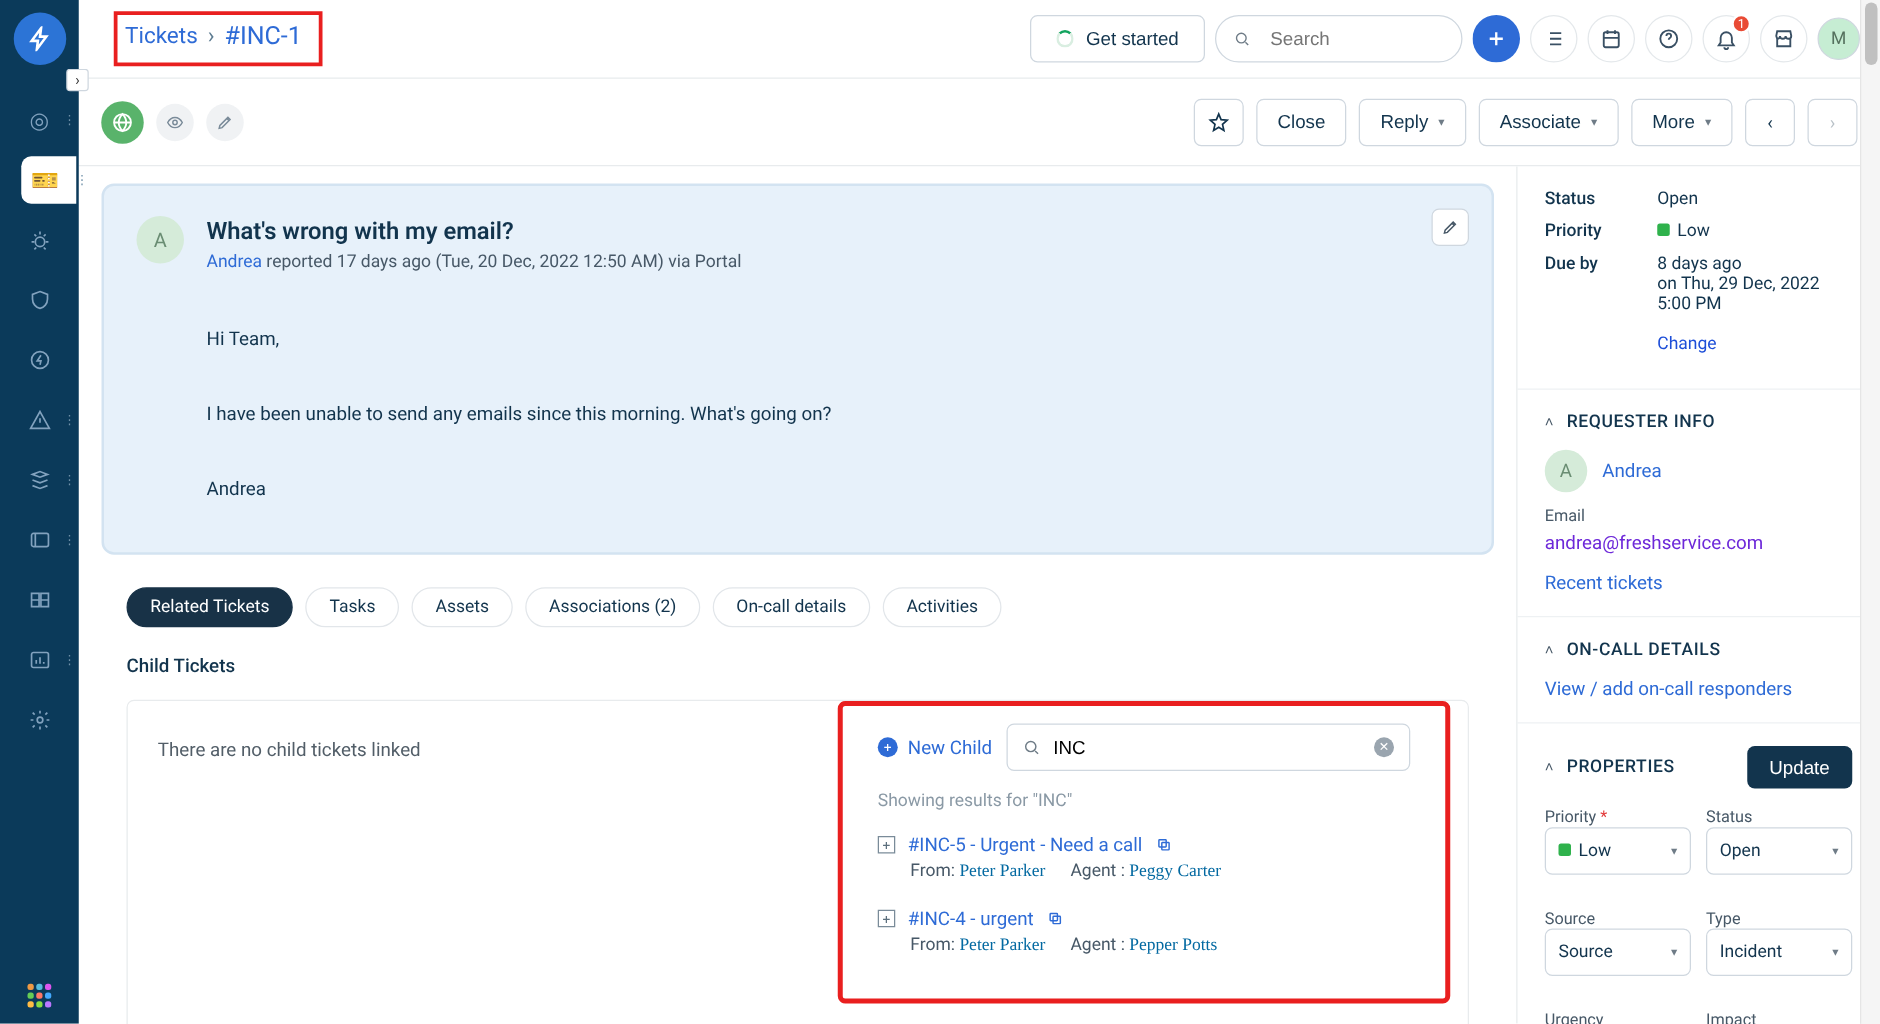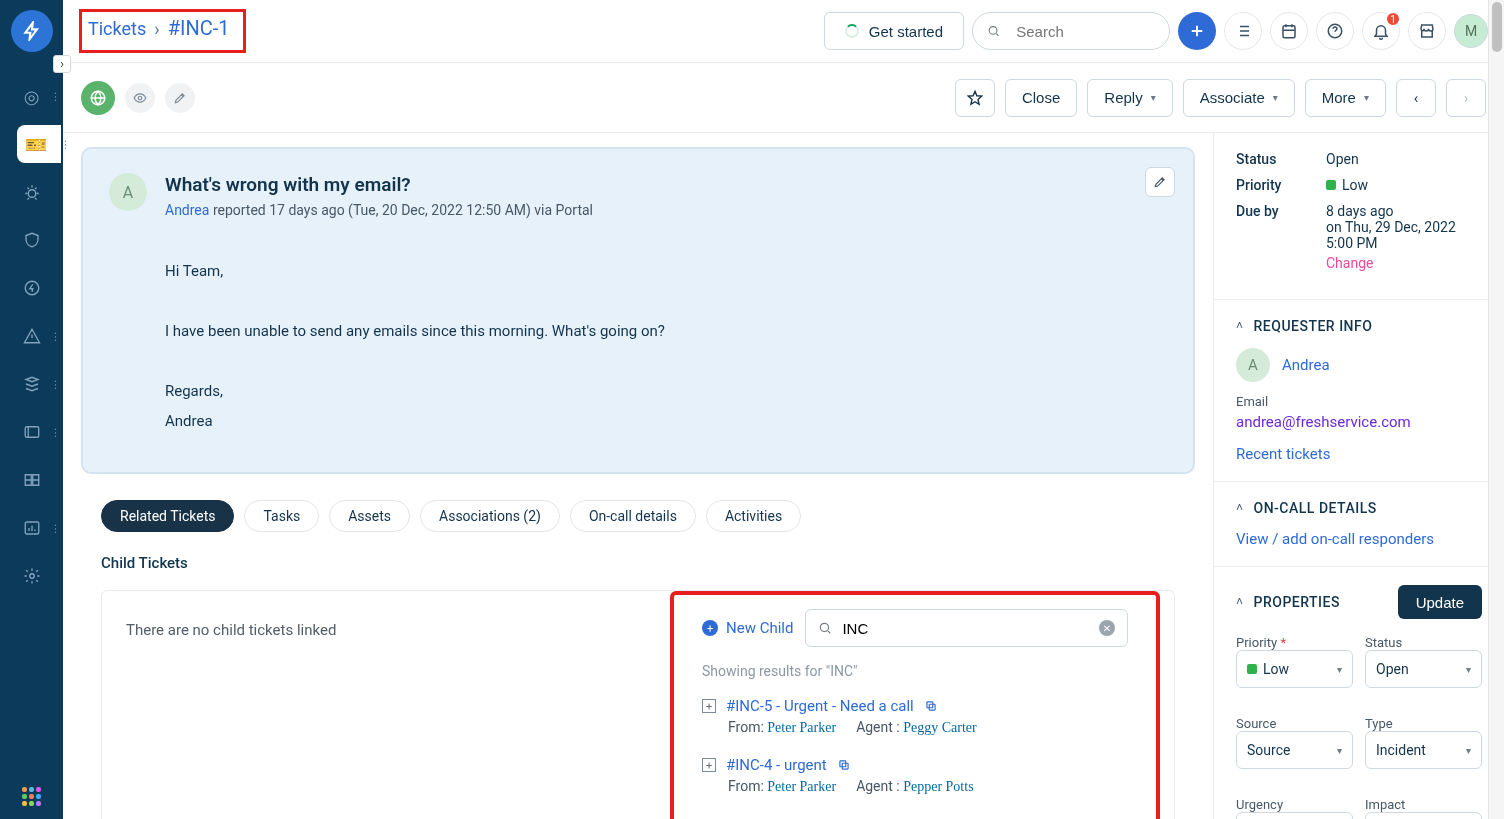--- a/index.html
+++ b/index.html
@@ -14,21 +14,21 @@
 .rail-expand { position: absolute; top: 55px; right: -8px; width: 18px; height: 18px; background: #fff; border: 1px solid #cfd7df; border-radius: 3px; display: flex; align-items: center; justify-content: center; font-size: 12px; color: #333; z-index: 5; cursor: pointer; }
 .rail-item { width: 38px; height: 38px; margin: 5px 0; display: flex; align-items: center; justify-content: center; color: #82a2be; border-radius: 6px; font-size: 18px; position: relative; cursor: pointer; }
 .rail-item.active { background: #fff; color: #12344d; width: 44px; border-top-left-radius: 8px; border-bottom-left-radius: 8px; border-top-right-radius: 0; border-bottom-right-radius: 0; margin-left: 14px; padding-right: 4px; }
 .rail-item .dots { position: absolute; right: -10px; font-size: 10px; color: #6f90a8; }
 .rail-apps { margin-top: auto; margin-bottom: 12px; width: 20px; height: 20px; display: grid; grid-template-columns: repeat(3, 5px); grid-template-rows: repeat(3, 5px); gap: 2px; }
 .rail-apps span { width: 5px; height: 5px; border-radius: 2px; }
 
 
 .main { flex: 1; display: flex; flex-direction: column; }
 .topbar { height: 63px; border-bottom: 1px solid #e8ebed; display: flex; align-items: center; padding: 0 16px; gap: 8px; }
-.breadcrumb-box { border: 3px solid #e91f1f; padding: 4px 14px 10px 6px; display: inline-flex; align-items: center; gap: 8px; }
+.breadcrumb-box { border: 3px solid #e91f1f; padding: 4px 14px 10px 6px; display: inline-flex; align-items: center; gap: 8px; margin-left: 12px; }
 .breadcrumb-box a { color: #2e6bd6; text-decoration: none; font-size: 18px; }
 .breadcrumb-sep { color: #5c7b91; font-size: 18px; }
 .breadcrumb-id { color: #2e6bd6; font-size: 20px; }
 .topbar-spacer { flex: 1; }
 .get-started { border: 1px solid #cfd7df; border-radius: 6px; height: 38px; padding: 0 20px; display: flex; align-items: center; gap: 10px; background: #fff; color: #12344d; font-size: 15px; cursor: pointer; }
 .spinner { width: 14px; height: 14px; border: 2px solid #d9eee1; border-top-color: #13a45f; border-radius: 50%; }
 .topsearch { border: 1px solid #cfd7df; border-radius: 20px; height: 38px; width: 198px; display: flex; align-items: center; padding: 0 14px; gap: 16px; color: #6f7c87; }
 .topsearch input { border: none; outline: none; width: 100%; font-size: 15px; background: transparent; }
 .top-icon-btn { width: 38px; height: 38px; border-radius: 50%; display: flex; align-items: center; justify-content: center; color: #3a5064; background: #fff; cursor: pointer; font-size: 18px; position: relative; border: 1px solid transparent; }
 .top-icon-btn.solid { background: #2e6bd6; color: #fff; }
@@ -83,21 +83,21 @@
 .result-line2 { display: flex; gap: 20px; margin-left: 26px; margin-top: 4px; font-size: 14px; }
 .result-line2 .label { color: #475867; }
 .result-line2 .val { color: #0369a1; font-family: Liberation Serif, serif; }
 
 
 .side-section { padding: 18px 22px; border-bottom: 1px solid #eef1f3; }
 .side-row { display: flex; margin-bottom: 10px; }
 .side-row > div:first-child { width: 90px; color: #12344d; font-weight: 500; }
 .side-row .side-val { flex: 1; }
 .prio-dot { display: inline-block; width: 10px; height: 10px; background: #2fb24c; border-radius: 2px; margin-right: 6px; }
-.change-link { color: #ec4899; font-size: 14px; display: block; margin-top: 4px; cursor: pointer; }
+.change-link { color: #1d4ed8; font-size: 14px; display: block; margin-top: 16px; cursor: pointer; }
 .side-header { display: flex; align-items: center; gap: 10px; font-weight: 500; font-size: 14px; letter-spacing: 0.5px; text-transform: uppercase; color: #12344d; margin-bottom: 14px; cursor: pointer; }
 .side-header .chev { font-size: 12px; color: #475867; }
 .requester-row { display: flex; align-items: center; gap: 12px; margin-bottom: 12px; }
 .req-avatar { width: 34px; height: 34px; border-radius: 50%; background: #d5ebd9; color: #6a8d73; display: flex; align-items: center; justify-content: center; font-size: 15px; }
 .req-name { color: #2e6bd6; font-size: 15px; }
 .field-label { font-size: 13px; color: #475867; margin-bottom: 4px; }
 .field-val { font-size: 15px; color: #6d28d9; margin-bottom: 14px; }
 .side-link { color: #2e6bd6; font-size: 15px; cursor: pointer; }
 .prop-header { display: flex; align-items: center; justify-content: space-between; margin-bottom: 16px; }
 .update-btn { background: #12344d; color: #fff; border-radius: 6px; height: 34px; padding: 0 18px; border: none; font-size: 15px; cursor: pointer; }
@@ -291,21 +291,20 @@
           <div style="flex:1">
             <h2>What's wrong with my email?</h2>
             <div class="ticket-meta">
               <span class="requester-link">Andrea</span><span> reported 17 days ago (Tue, 20 Dec, 2022 12:50 AM) via Portal</span>
             </div>
             <div class="ticket-body">
               <div>Hi Team,</div>
               <br>
               <div>I have been unable to send any emails since this morning. What's going on?</div>
               <br>
-              <div>Regards,</div>
               <div>Andrea</div>
             </div>
           </div>
           <div class="edit-btn">
             <svg viewBox="0 0 24 24" width="14" height="14" fill="none" stroke="currentColor" stroke-width="2">
                 <path d="M4 20l4-1 11-11-3-3L5 16zM14 6l3 3"></path>
               </svg>
           </div>
         </div>
 

